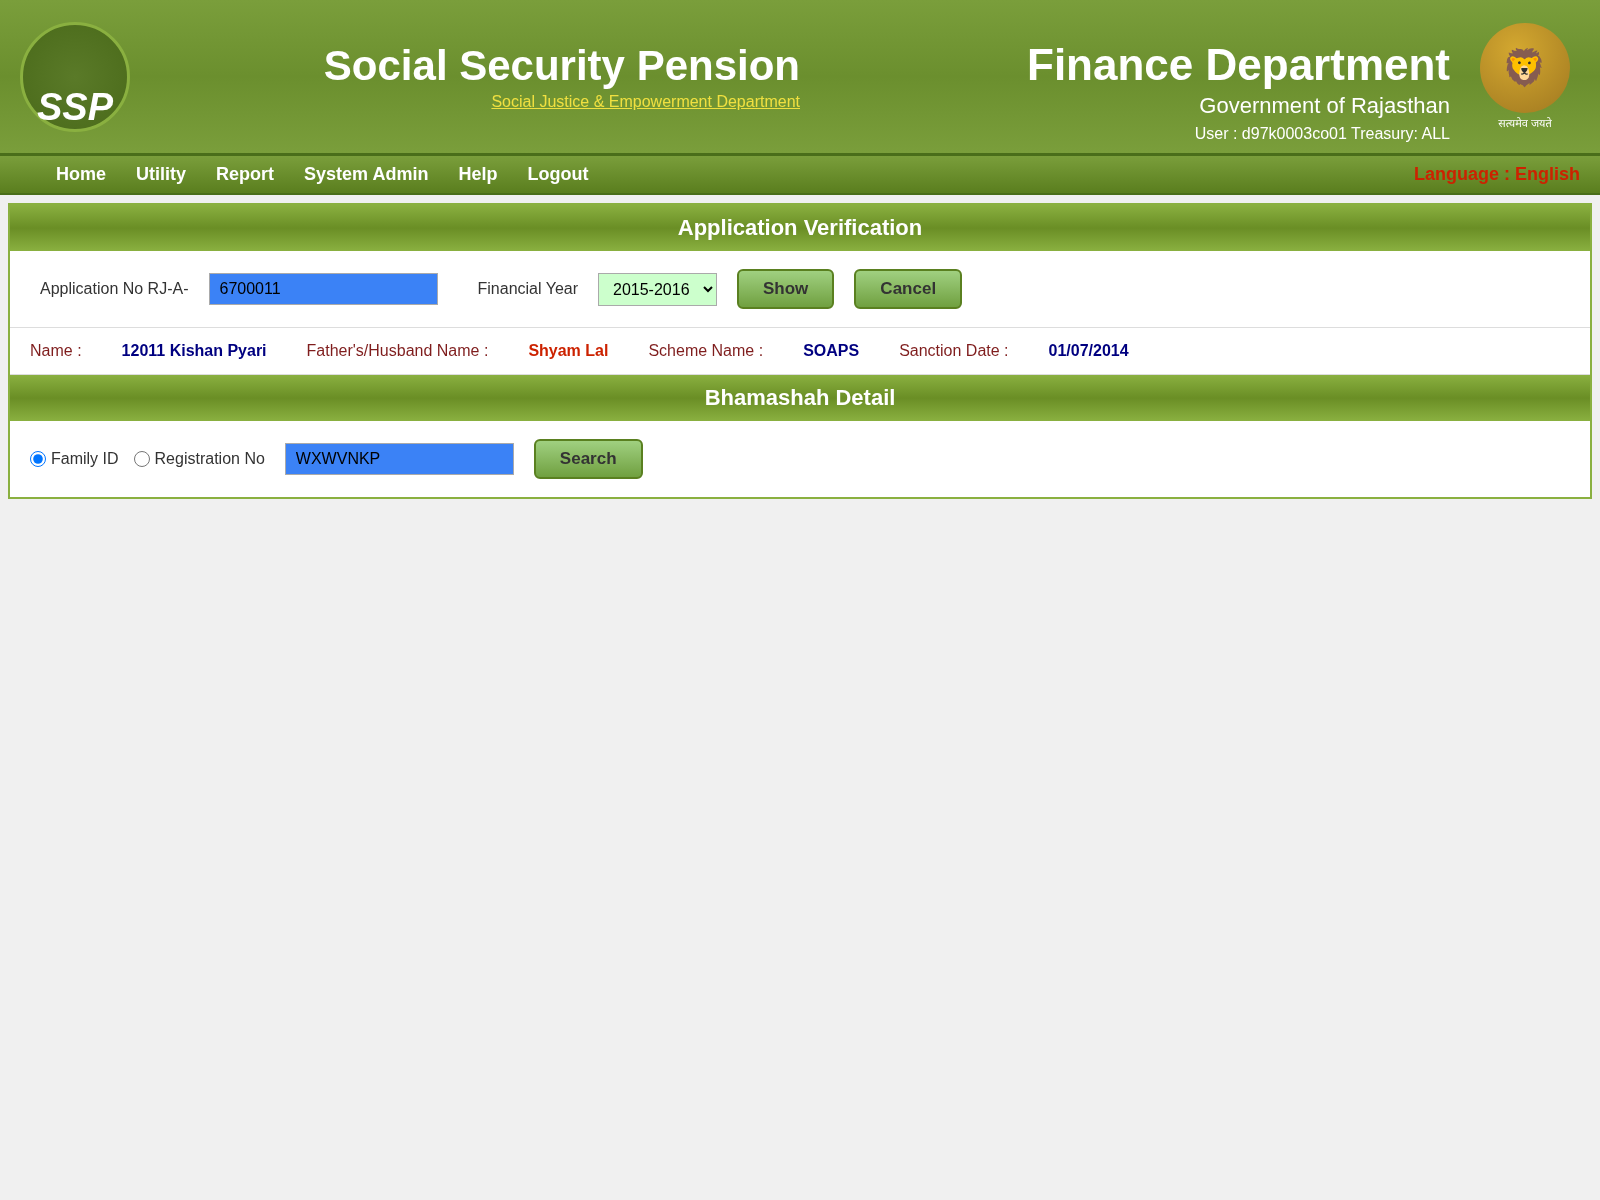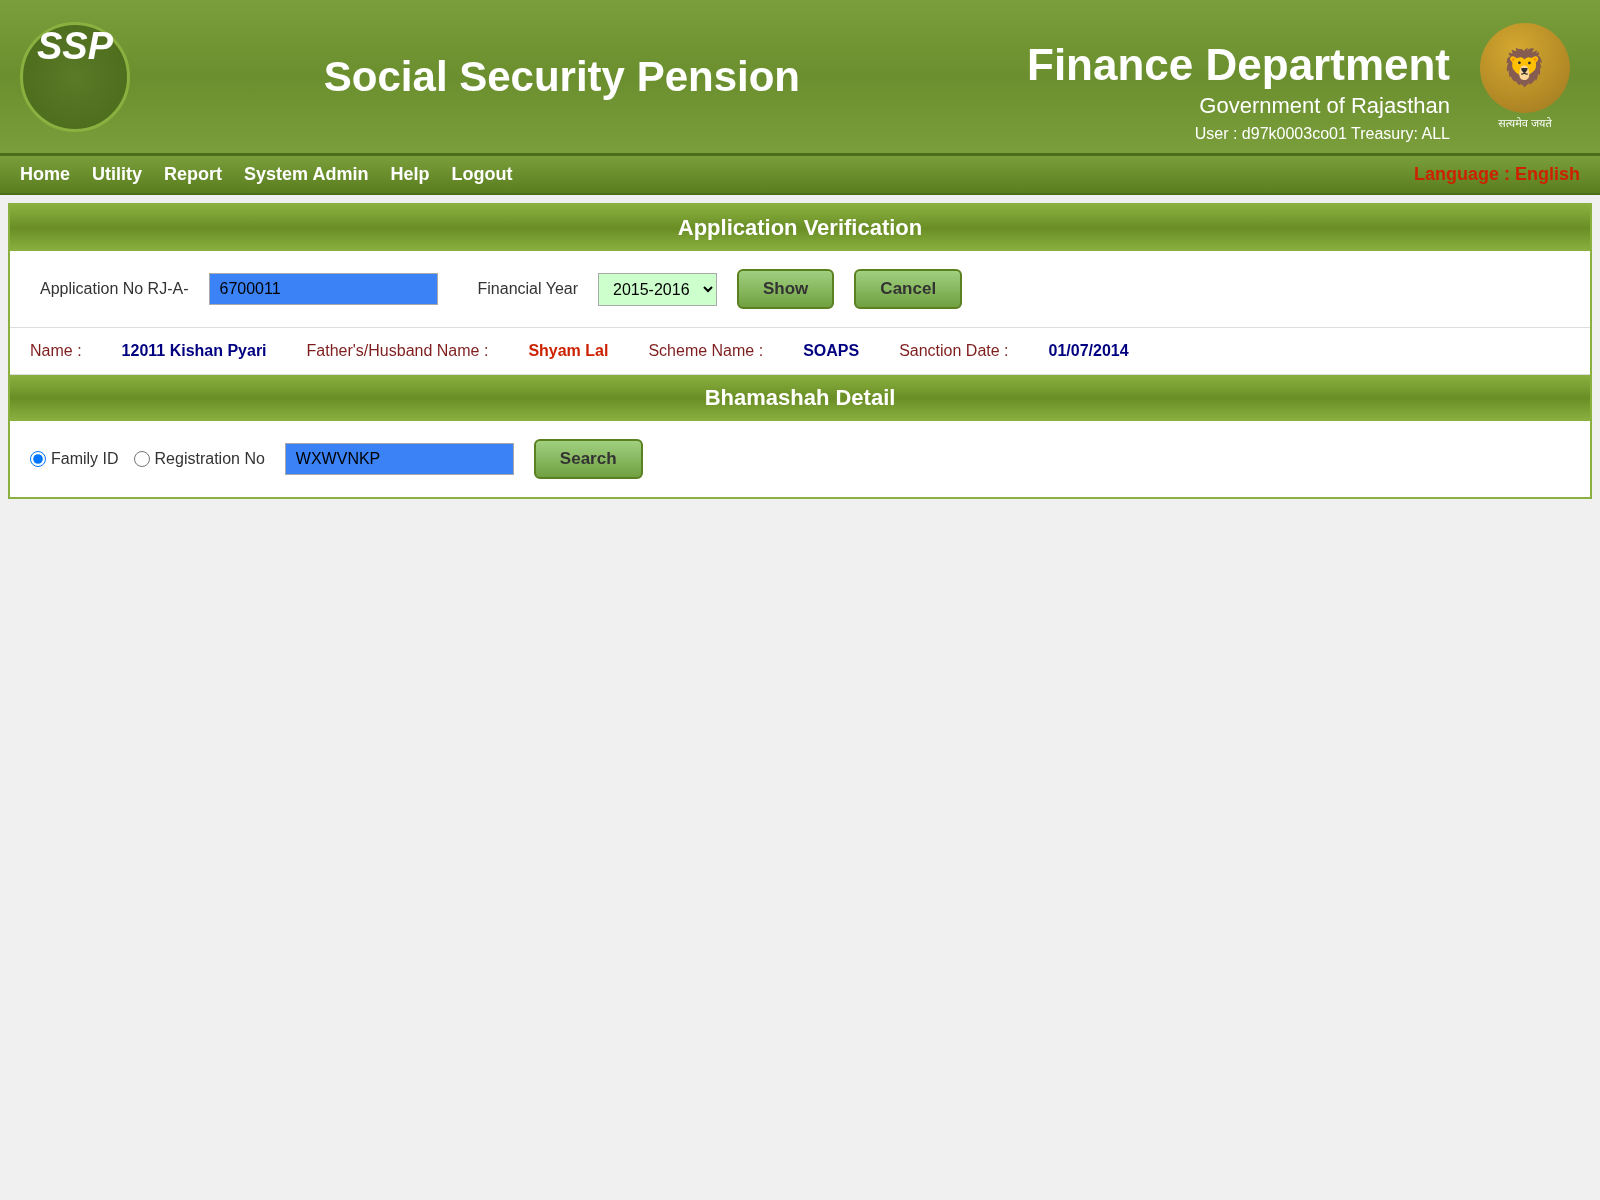--- a/index.html
+++ b/index.html
@@ -12,21 +12,21 @@
       align-items: center;
       padding: 10px 20px;
       border-bottom: 3px solid #4a6e1a;
     }
     .header-logo {
       width: 110px;
       height: 110px;
       background: radial-gradient(circle, #5a7a28, #4a6a1a);
       border-radius: 50%;
       display: flex;
-      align-items: flex-start;
+      align-items: flex-end;
       justify-content: center;
       margin-right: 20px;
       border: 3px solid #8ab040;
       flex-shrink: 0;
     }
     .header-logo-text {
       color: white;
       font-size: 38px;
       font-weight: bold;
       font-style: italic;
@@ -104,22 +104,23 @@
     
     .navbar {
       background: linear-gradient(to bottom, #7a9e3b, #5a7e1e);
       padding: 8px 20px;
       display: flex;
       align-items: center;
       border-bottom: 2px solid #4a6e1a;
     }
     .nav-items {
       display: flex;
-      gap: 22px;
+      gap: 30px;
       flex: 1;
+      margin-left: 36px;
     }
     .nav-item {
       color: white;
       font-size: 18px;
       font-weight: bold;
       cursor: pointer;
       text-decoration: none;
     }
     .nav-language {
       color: #cc2200;
@@ -228,20 +229,21 @@
   </style>
 </head>
 <body>
 
 <div class="header">
   <div class="header-logo">
     <span class="header-logo-text">SSP</span>
   </div>
   <div class="header-title">
     <div class="header-title-main">Social Security Pension</div>
+    <div class="header-title-sub">Social Justice &amp; Empowerment Department</div>
   </div>
   <div class="header-right">
     <div class="header-right-title">Finance Department</div>
     <div class="header-right-sub">Government of Rajasthan</div>
     <div class="header-right-user">User : d97k0003co01   Treasury: ALL</div>
   </div>
   <div class="header-emblem">
     <div class="emblem-circle">🦁</div>
     <div class="emblem-text">सत्यमेव जयते</div>
   </div>

